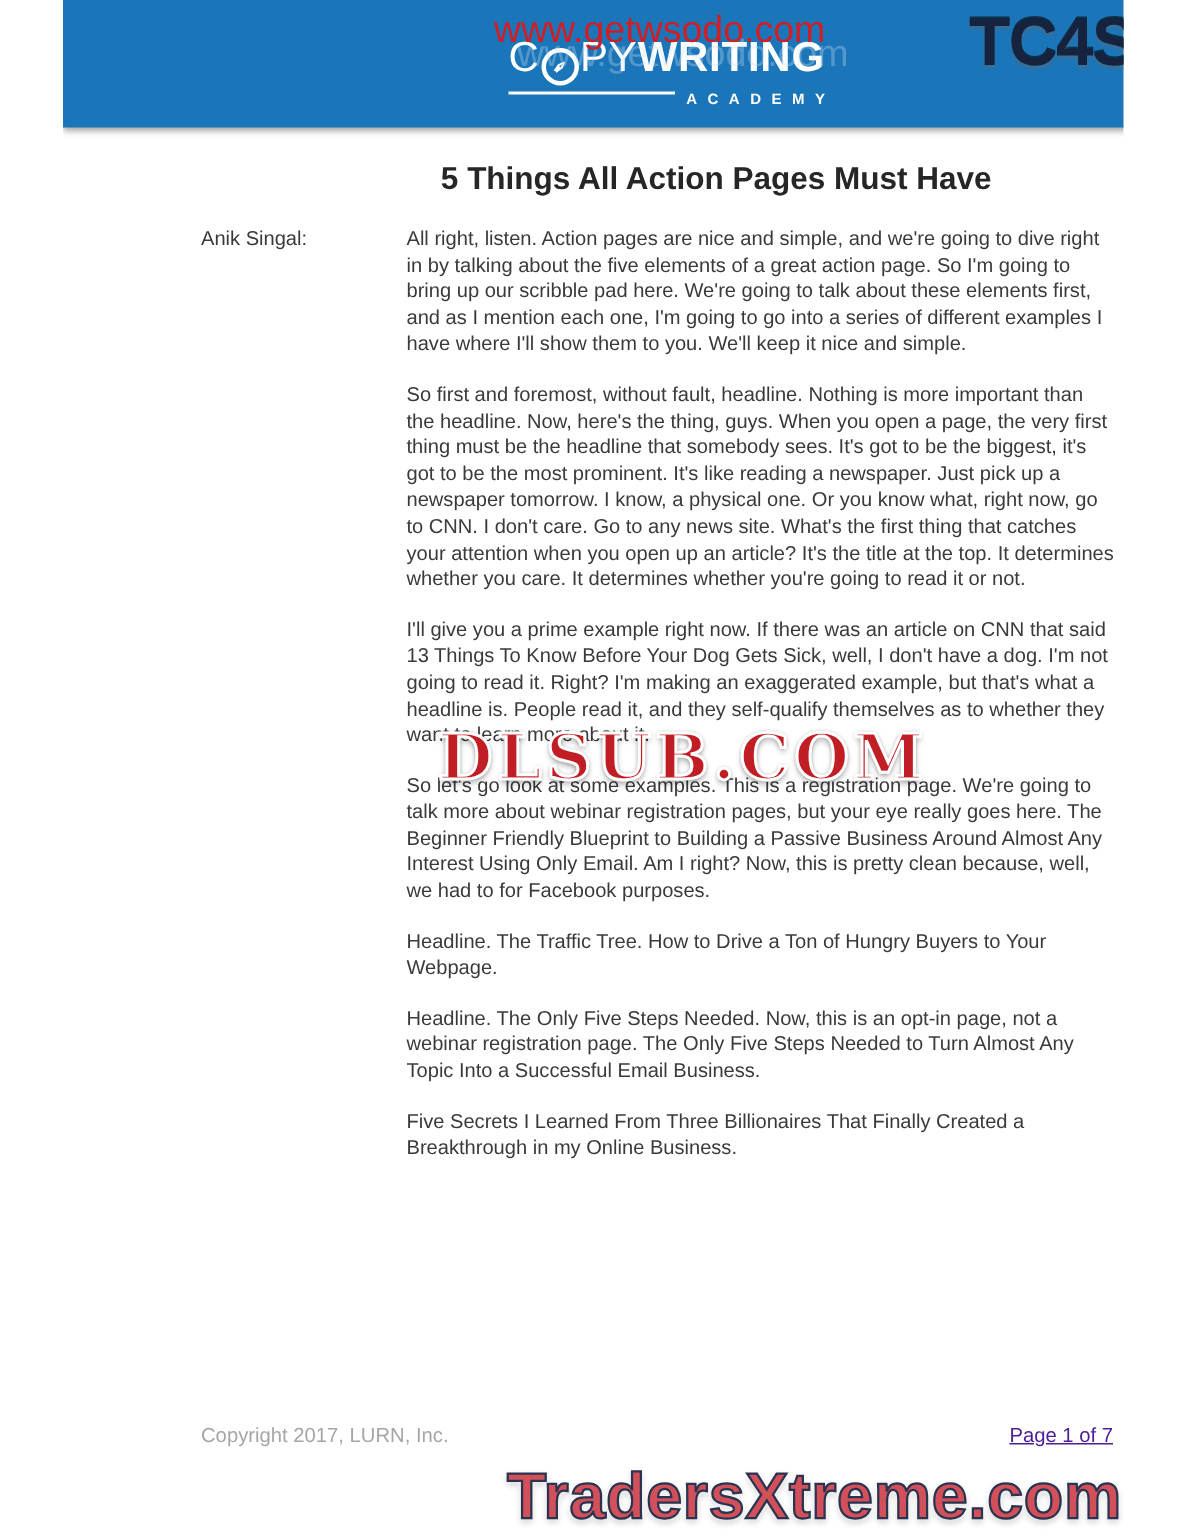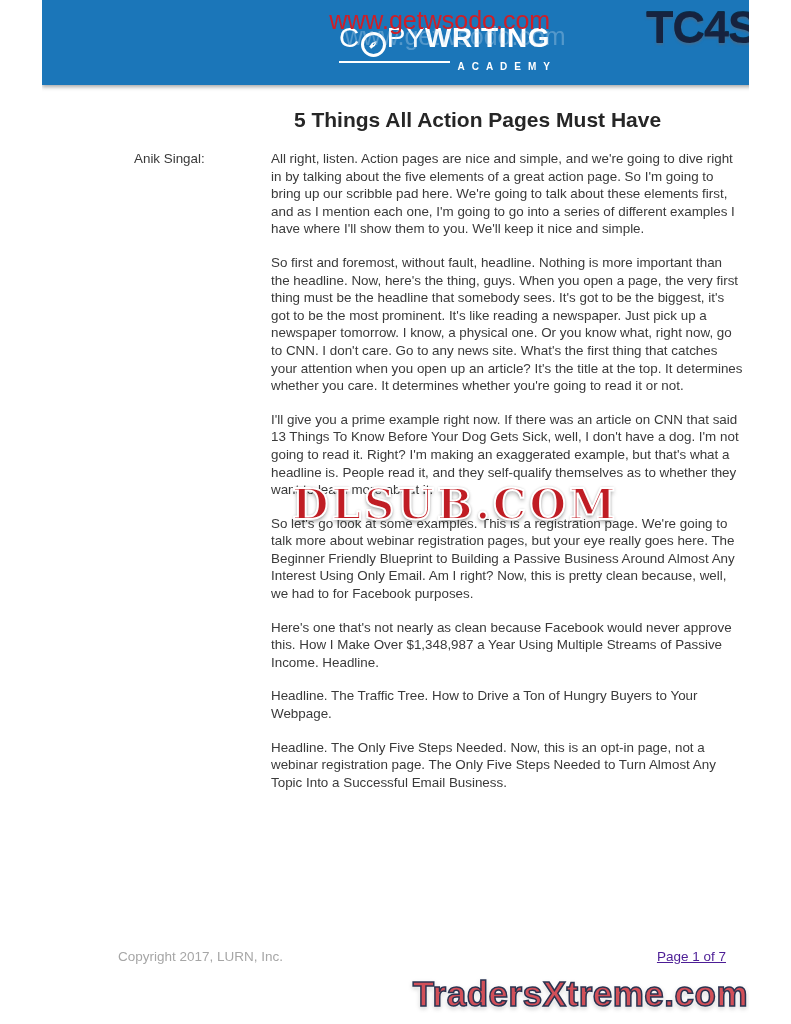--- a/index.html
+++ b/index.html
@@ -65,30 +65,30 @@
     font-family:"DejaVu Serif", serif; font-weight:700;
     font-size:42px; letter-spacing:3px; line-height:1.1;
     color:#c01d24;
     -webkit-text-stroke:2px #ffffff;
     text-shadow:0 0 3px rgba(0,0,0,0.4), 0 3px 4px rgba(0,0,0,0.35),
                 0 0 1px #fff;
     white-space:nowrap; z-index:5;
   }
   .wm-bottom {
     position:absolute; right:1px; top:974px;
-    font-size:35px; font-weight:700; letter-spacing:0.5px;
+    font-size:43px; font-weight:700; letter-spacing:0.5px;
     color:#d25059;
     -webkit-text-stroke:1.5px #2a3350;
     text-shadow:0 0 4px #ffffff, 0 0 6px #ffffff, 0 2px 5px rgba(0,0,0,0.35);
     white-space:nowrap; z-index:5;
   }
 
   
   .footer {
-    position:absolute; left:76px; top:949px; width:608px;
+    position:absolute; left:92px; top:949px; width:608px;
     display:flex; justify-content:space-between;
     font-size:13.5px; line-height:16px;
   }
   .copyright { color:#a6a6a6; }
   .page-num { color:#4c1d95;text-decoration:underline; }
 </style>
 </head>
 <body>
 
 <div class="page">
@@ -116,23 +116,23 @@
 
   <div class="doc-title">5 Things All Action Pages Must Have</div>
 
   <div class="transcript">
     <div class="speaker">Anik Singal:</div>
     <div class="paras">
       <p>All right, listen. Action pages are nice and simple, and we're going to dive right in by talking about the five elements of a great action page. So I'm going to bring up our scribble pad here. We're going to talk about these elements first, and as I mention each one, I'm going to go into a series of different examples I have where I'll show them to you. We'll keep it nice and simple.</p>
       <p>So first and foremost, without fault, headline. Nothing is more important than the headline. Now, here's the thing, guys. When you open a page, the very first thing must be the headline that somebody sees. It's got to be the biggest, it's got to be the most prominent. It's like reading a newspaper. Just pick up a newspaper tomorrow. I know, a physical one. Or you know what, right now, go to CNN. I don't care. Go to any news site. What's the first thing that catches your attention when you open up an article? It's the title at the top. It determines whether you care. It determines whether you're going to read it or not.</p>
       <p>I'll give you a prime example right now. If there was an article on CNN that said 13 Things To Know Before Your Dog Gets Sick, well, I don't have a dog. I'm not going to read it. Right? I'm making an exaggerated example, but that's what a headline is. People read it, and they self-qualify themselves as to whether they want to learn more about it.</p>
       <p>So let's go look at some examples. This is a registration page. We're going to talk more about webinar registration pages, but your eye really goes here. The Beginner Friendly Blueprint to Building a Passive Business Around Almost Any Interest Using Only Email. Am I right? Now, this is pretty clean because, well, we had to for Facebook purposes.</p>
-      <p>Here's one that's not nearly as clean because Facebook would never approve this. How I Make Over $1,348,987 a Year Using Multiple Streams of Passive Income. Headline.</p>
       <p>Headline. The Traffic Tree. How to Drive a Ton of Hungry Buyers to Your Webpage.</p>
       <p>Headline. The Only Five Steps Needed. Now, this is an opt-in page, not a webinar registration page. The Only Five Steps Needed to Turn Almost Any Topic Into a Successful Email Business.</p>
+      <p>Five Secrets I Learned From Three Billionaires That Finally Created a Breakthrough in my Online Business.</p>
     </div>
   </div>
 
   <div class="wm-center">DLSUB.COM</div>
   <div class="wm-bottom">TradersXtreme.com</div>
 
   <div class="footer">
     <span class="copyright">Copyright 2017, LURN, Inc.</span>
     <span class="page-num">Page 1 of 7</span>
   </div>

